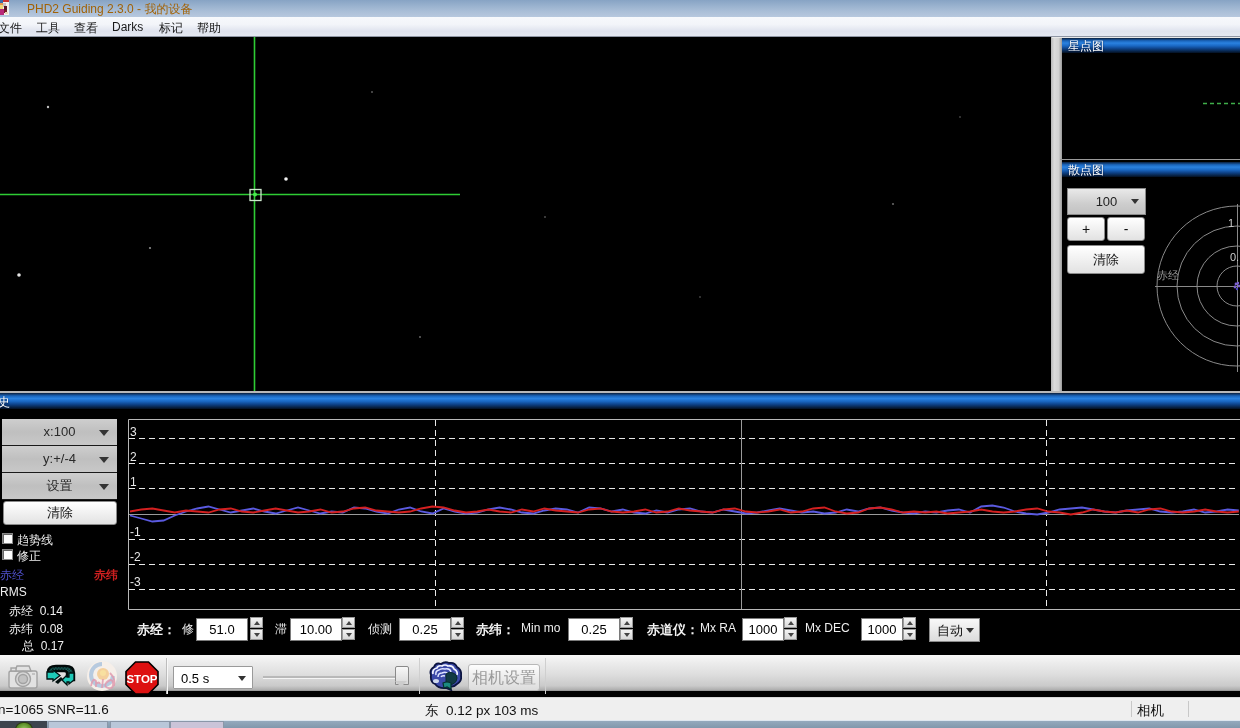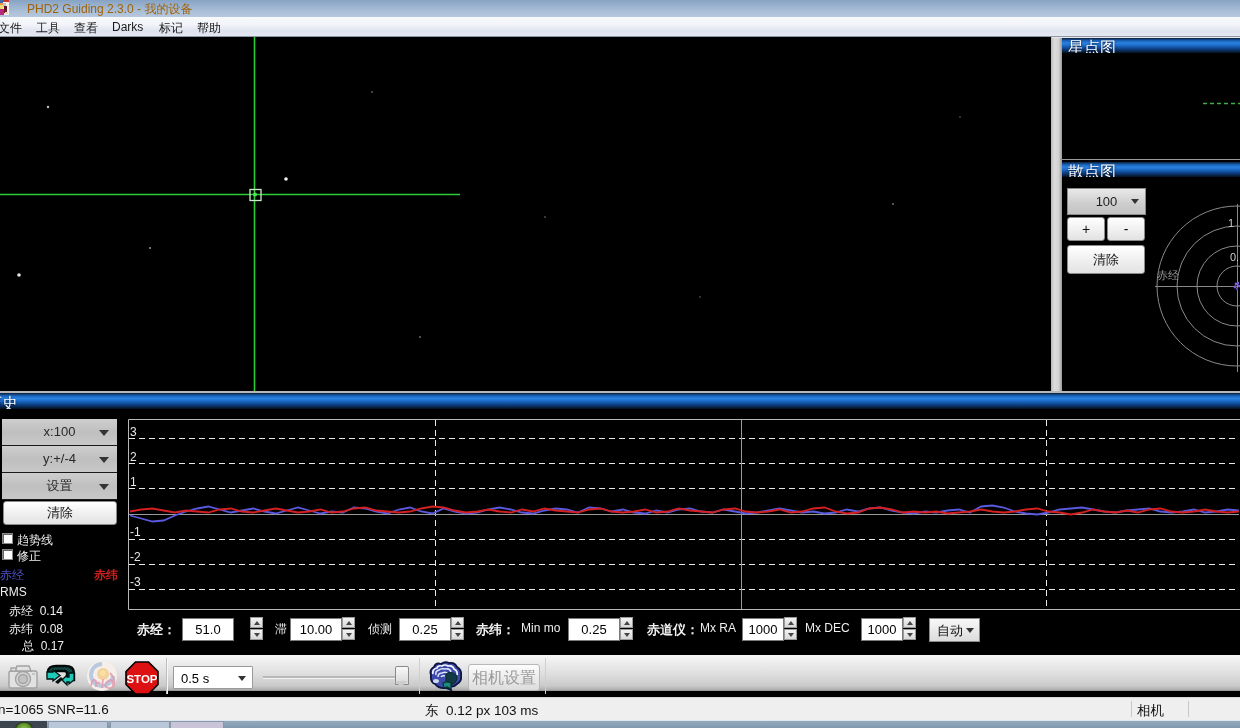--- a/index.html
+++ b/index.html
@@ -9,21 +9,21 @@
   .titlebar{left:0;top:0;width:1240px;height:17px;
     background:linear-gradient(180deg,#87a3c4 0%,#97b0cd 30%,#a9bed7 65%,#b7c8de 100%);}
   .titletext{left:27px;top:1px;font-size:12px;color:#a16207;}
   .menubar{left:0;top:17px;width:1240px;height:19px;
     background:linear-gradient(180deg,#f7f9fc 0%,#f2f4f9 40%,#dfe3ee 75%,#e4e8f1 100%);
     border-bottom:1px solid #8f96a4;}
   .menuitem{position:absolute;top:3px;font-size:12px;color:#1a1a1a;}
   .starfield{left:0;top:37px;width:1051px;height:354px;background:#000;overflow:hidden;}
   .sash{left:1051px;top:37px;width:11px;height:354px;background:linear-gradient(90deg,#b8b8b8,#dcdcdc 30%,#d2d2d2 70%,#9a9a9a);}
   .caption{background:linear-gradient(180deg,#0a1f3c 0%,#1a64ba 18%,#2a82e0 34%,#1a68c4 52%,#0d4186 72%,#041020 100%);
-     color:#fff;font-size:16px;overflow:hidden;}
+     color:#fff;font-size:12px;overflow:hidden;}
   .capt{position:absolute;top:1px;left:6px;text-shadow:0 1px 2px #013;}
   .histcaption{left:0px;top:393px;width:1240px;height:16px;}
   .blackpanel{background:#000;}
   .ddrow{position:absolute;left:2px;width:115px;height:26px;
      background:linear-gradient(180deg,#cecece,#bfbfbf 50%,#c8c8c8);
      border-bottom:1px solid #1a1a1a;color:#2a2a2a;font-size:13px;
      text-align:center;line-height:26px;}
   .ddarrow{position:absolute;right:8px;top:11px;width:0;height:0;
      border-left:5px solid transparent;border-right:5px solid transparent;
      border-top:6px solid #333;}
@@ -180,21 +180,21 @@
       <text x="2" y="117">-1</text>
       <text x="2" y="142">-2</text>
       <text x="2" y="167">-3</text>
     </g>
     <polyline fill="none" stroke="#5a5ae0" stroke-width="1.8" points="2.0,96.5 13.2,99.5 24.4,102.5 35.6,101.5 46.8,96.5 58.0,92.5 69.2,89.5 80.4,87.5 91.6,90.5 102.8,93.5 114.0,91.5 125.2,89.5 136.4,92.5 147.6,94.5 158.8,91.5 170.0,88.5 181.2,91.5 192.4,94.5 203.6,92.5 214.8,93.5 226.0,88.5 237.2,89.5 248.4,92.5 259.6,94.5 270.8,90.5 282.0,88.5 293.2,92.5 304.4,94.5 315.6,89.5 326.8,92.5 338.0,94.5 349.2,93.5 360.4,90.5 371.6,88.5 382.8,90.5 394.0,93.5 405.2,94.5 416.4,91.5 427.6,89.5 438.8,90.5 450.0,93.5 461.2,88.5 472.4,89.5 483.6,92.5 494.8,90.5 506.0,93.5 517.2,94.5 528.4,91.5 539.6,93.5 550.8,90.5 562.0,89.5 573.2,92.5 584.4,93.5 595.6,90.5 606.8,92.5 618.0,94.5 629.2,93.5 640.4,91.5 651.6,89.5 662.8,91.5 674.0,93.5 685.2,92.5 696.4,94.5 707.6,93.5 718.8,90.5 730.0,92.5 741.2,89.5 752.4,88.5 763.6,91.5 774.8,93.5 786.0,94.5 797.2,92.5 808.4,93.5 819.6,91.5 830.8,90.5 842.0,93.5 853.2,87.5 864.4,86.5 875.6,88.5 886.8,92.5 898.0,94.5 909.2,95.5 920.4,93.5 931.6,90.5 942.8,89.5 954.0,88.5 965.2,90.5 976.4,92.5 987.6,93.5 998.8,91.5 1010.0,90.5 1021.2,89.5 1032.4,92.5 1043.6,93.5 1054.8,92.5 1066.0,90.5 1077.2,93.5 1088.4,92.5 1099.6,90.5 1110.8,91.5"></polyline>
     <polyline fill="none" stroke="#d42020" stroke-width="1.8" points="2.0,92.5 13.2,90.5 24.4,89.5 35.6,91.5 46.8,93.5 58.0,91.5 69.2,92.5 80.4,93.5 91.6,90.5 102.8,89.5 114.0,92.5 125.2,93.5 136.4,91.5 147.6,89.5 158.8,91.5 170.0,93.5 181.2,92.5 192.4,90.5 203.6,93.5 214.8,92.5 226.0,89.5 237.2,88.5 248.4,91.5 259.6,92.5 270.8,93.5 282.0,92.5 293.2,89.5 304.4,87.5 315.6,88.5 326.8,91.5 338.0,93.5 349.2,92.5 360.4,90.5 371.6,92.5 382.8,93.5 394.0,90.5 405.2,92.5 416.4,89.5 427.6,91.5 438.8,92.5 450.0,93.5 461.2,90.5 472.4,89.5 483.6,92.5 494.8,93.5 506.0,92.5 517.2,90.5 528.4,93.5 539.6,92.5 550.8,89.5 562.0,91.5 573.2,92.5 584.4,93.5 595.6,90.5 606.8,89.5 618.0,92.5 629.2,93.5 640.4,92.5 651.6,90.5 662.8,93.5 674.0,92.5 685.2,89.5 696.4,88.5 707.6,92.5 718.8,94.5 730.0,93.5 741.2,89.5 752.4,88.5 763.6,90.5 774.8,93.5 786.0,92.5 797.2,93.5 808.4,92.5 819.6,94.5 830.8,93.5 842.0,92.5 853.2,90.5 864.4,92.5 875.6,93.5 886.8,92.5 898.0,90.5 909.2,89.5 920.4,92.5 931.6,93.5 942.8,95.5 954.0,93.5 965.2,90.5 976.4,92.5 987.6,93.5 998.8,91.5 1010.0,93.5 1021.2,90.5 1032.4,89.5 1043.6,92.5 1054.8,93.5 1066.0,92.5 1077.2,90.5 1088.4,92.5 1099.6,93.5 1110.8,92.5"></polyline>
   </svg>
 
   <div class="boldw" style="left:137px;top:212px;">赤经：</div>
   <div class="wlab" style="left:182px;top:212px;">修</div>
-  <div class="spinbox" style="left:182px;top:209px;width:50px;">51.0</div>
+  <div class="spinbox" style="left:196px;top:209px;width:50px;">51.0</div>
   <div class="spinner" style="left:250px;top:208px;">
       <span class="up">
         <span class="tri-u"></span>
       </span>
       <span class="dn">
         <span class="tri-d"></span>
       </span>
     </div>
   <div class="wlab" style="left:275px;top:212px;">滞</div>
   <div class="spinbox" style="left:290px;top:209px;width:50px;">10.00</div>

